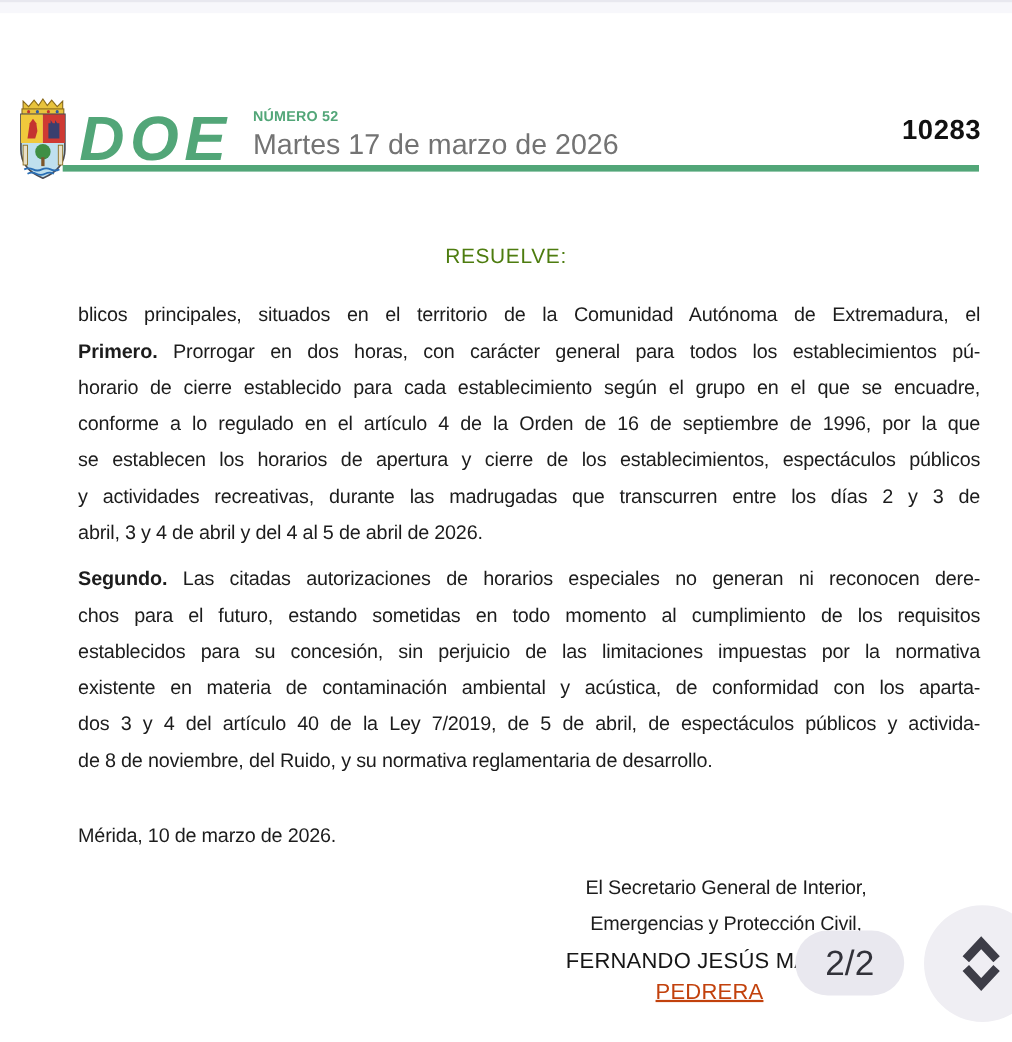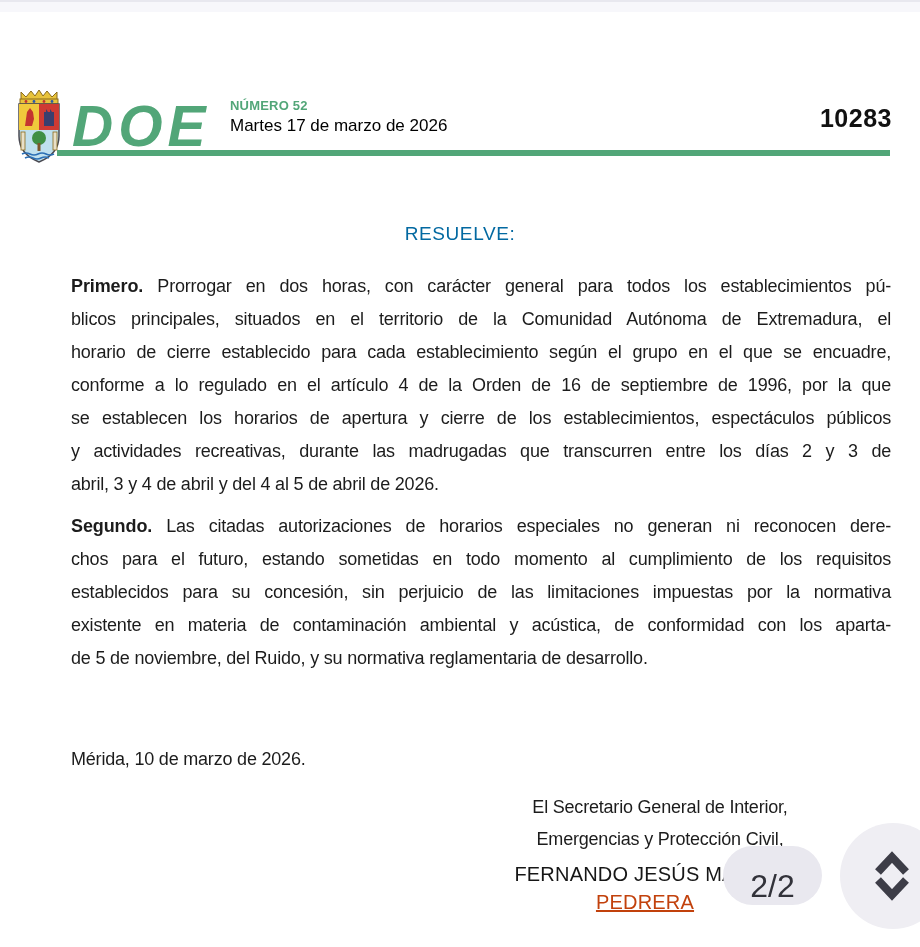--- a/index.html
+++ b/index.html
@@ -20,34 +20,34 @@
     position:absolute;left:72px;top:98px;
     font-size:57px;font-weight:bold;font-style:italic;
     letter-spacing:5px;color:#52a678;line-height:1;
   }
   .issue{
     position:absolute;left:230px;top:98px;
     font-size:13px;font-weight:bold;color:#52a678;letter-spacing:.2px;
   }
   .hdate{
     position:absolute;left:230px;top:116px;
-    font-size:17px;color:#000000;
+    font-size:26px;color:#737373;
   }
   .pagenum{
     position:absolute;right:28px;top:104px;
     font-size:25px;font-weight:bold;color:#111;letter-spacing:.5px;
   }
   .rule{
     position:absolute;left:57px;top:150px;width:833px;height:6px;
     background:#52a678;
   }
   
   .heading{
     position:absolute;left:0;top:223px;width:920px;
-    text-align:center;font-size:19px;color:#0369a1;letter-spacing:.6px;
+    text-align:center;font-size:19px;color:#4d7c0f;letter-spacing:.6px;
   }
   .para{
     position:absolute;left:71px;width:820px;
     font-size:18px;line-height:33px;letter-spacing:-.2px;color:#1c1c1c;
   }
   .para b{letter-spacing:-.1px;}
   .p1{top:270px;}
   .p2{top:510px;}
   .jline{text-align:justify;text-align-last:justify;}
   .jline.last{text-align-last:left;}
@@ -64,21 +64,21 @@
     text-align:center;font-size:20px;color:#161616;letter-spacing:.2px;
   }
   .sig-name-2{
     position:absolute;left:425px;top:891px;width:440px;
     text-align:center;font-size:20px;color:#c2410c;letter-spacing:.2px;text-decoration:underline;
   }
   
   .pill{
     position:absolute;left:723px;top:846px;width:99px;height:59px;
     background:#e9e8ef;border-radius:30px;
-    display:flex;align-items:flex-end;justify-content:center;
+    display:flex;align-items:center;justify-content:center;
     font-size:32px;color:#32323a;z-index:5;
   }
   .scroll-circle{
     position:absolute;left:840px;top:823px;width:106px;height:106px;
     background:#efeef3;border-radius:50%;z-index:6;
     display:flex;flex-direction:column;align-items:flex-start;justify-content:center;
   }
   .scroll-btn{
     width:52px;height:26px;margin-left:26px;
     display:flex;align-items:center;justify-content:center;
@@ -122,34 +122,35 @@
   <div class="issue">NÚMERO 52</div>
   <div class="hdate">Martes 17 de marzo de 2026</div>
   <div class="pagenum">10283</div>
   <div class="rule"></div>
 </div>
 
 <div>
   <div class="heading">RESUELVE:</div>
 
   <div class="para p1">
+      <div class="jline">blicos principales, situados en el territorio de la Comunidad Autónoma de Extremadura, el</div>
       <div class="jline"><b>Primero.</b> Prorrogar en dos horas, con carácter general para todos los establecimientos pú-</div>
-      <div class="jline">blicos principales, situados en el territorio de la Comunidad Autónoma de Extremadura, el</div>
       <div class="jline">horario de cierre establecido para cada establecimiento según el grupo en el que se encuadre,</div>
       <div class="jline">conforme a lo regulado en el artículo 4 de la Orden de 16 de septiembre de 1996, por la que</div>
       <div class="jline">se establecen los horarios de apertura y cierre de los establecimientos, espectáculos públicos</div>
       <div class="jline">y actividades recreativas, durante las madrugadas que transcurren entre los días 2 y 3 de</div>
       <div class="jline last">abril, 3 y 4 de abril y del 4 al 5 de abril de 2026.</div>
     </div>
   <div class="para p2">
       <div class="jline"><b>Segundo.</b> Las citadas autorizaciones de horarios especiales no generan ni reconocen dere-</div>
       <div class="jline">chos para el futuro, estando sometidas en todo momento al cumplimiento de los requisitos</div>
       <div class="jline">establecidos para su concesión, sin perjuicio de las limitaciones impuestas por la normativa</div>
       <div class="jline">existente en materia de contaminación ambiental y acústica, de conformidad con los aparta-</div>
-      <div class="jline last">de 5 de noviembre, del Ruido, y su normativa reglamentaria de desarrollo.</div>
+      <div class="jline">dos 3 y 4 del artículo 40 de la Ley 7/2019, de 5 de abril, de espectáculos públicos y activida-</div>
+      <div class="jline last">de 8 de noviembre, del Ruido, y su normativa reglamentaria de desarrollo.</div>
     </div>
 
   <div class="dateline">Mérida, 10 de marzo de 2026.</div>
 
   <div>
     <div class="sig-title">
       <div>El Secretario General de Interior,</div>
       <div>Emergencias y Protección Civil,</div>
     </div>
     <div class="sig-name-1">FERNANDO JESÚS MA</div>

